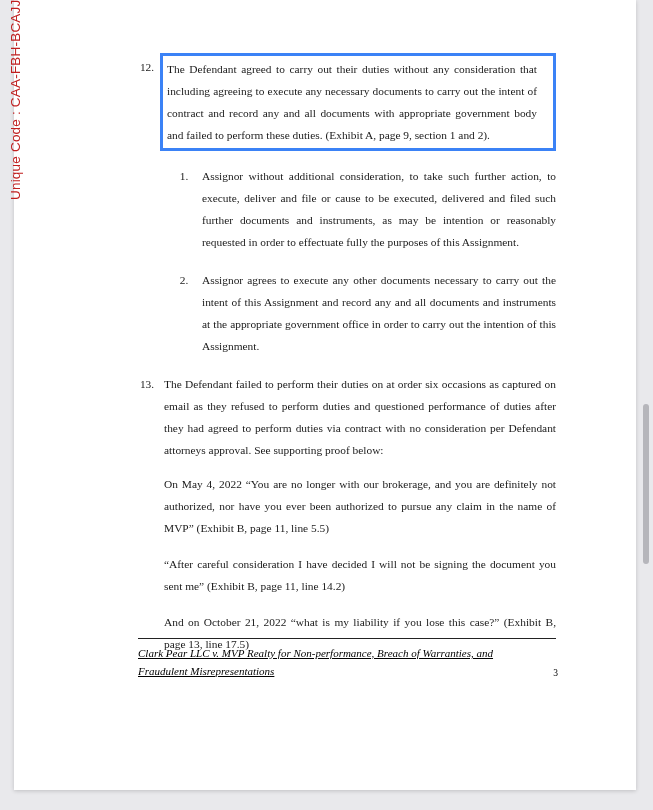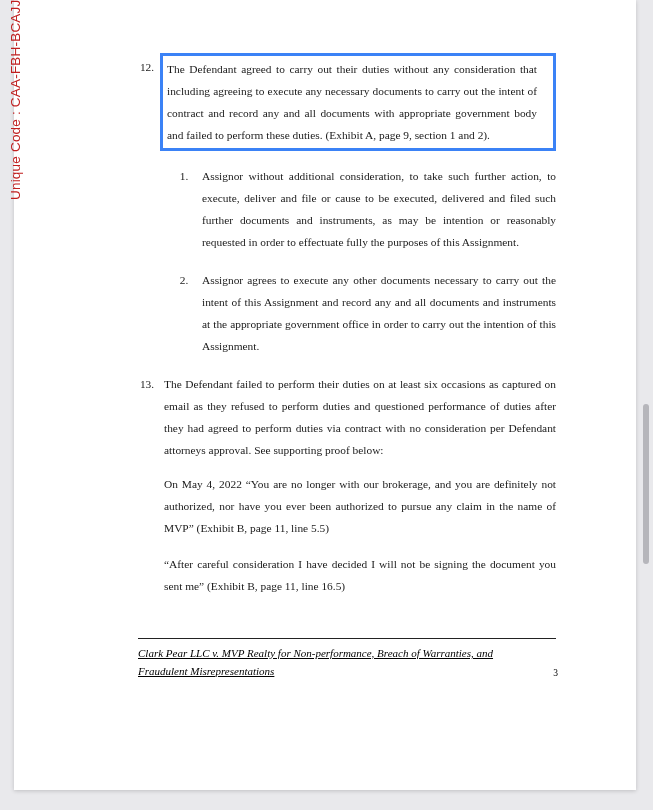--- a/index.html
+++ b/index.html
@@ -160,25 +160,26 @@
         <div class="txt">Assignor without additional consideration, to take such further action, to execute, deliver and file or cause to be executed, delivered and filed such further documents and instruments, as may be intention or reasonably requested in order to effectuate fully the purposes of this Assignment.</div>
       </div>
       <div class="item">
         <div class="num">2.</div>
         <div class="txt">Assignor agrees to execute any other documents necessary to carry out the intent of this Assignment and record any and all documents and instruments at the appropriate government office in order to carry out the intention of this Assignment.</div>
       </div>
     </div>
 
     <div class="item item13">
       <div class="num">13.</div>
-      <div class="txt">The Defendant failed to perform their duties on at least six occasions as captured on email as they refused to perform duties and questioned performance of duties after they had agreed to perform duties via contract with no consideration per Defendant attorneys approval.  See supporting proof below:</div>
+      <div class="txt">The Defendant failed to perform their duties on at order six occasions as captured on email as they refused to perform duties and questioned performance of duties after they had agreed to perform duties via contract with no consideration per Defendant attorneys approval.  See supporting proof below:</div>
     </div>
 
     <div class="para">On May 4, 2022 “You are no longer with our brokerage, and you are definitely not authorized, nor have you ever been authorized to pursue any claim in the name of MVP” (Exhibit B, page 11, line  5.5)</div>
-    <div class="para">“After careful consideration I have decided I will not be signing the document you sent me” (Exhibit B, page 11, line 16.5)</div>
+    <div class="para">“After careful consideration I have decided I will not be signing the document you sent me” (Exhibit B, page 11, line 14.2)</div>
+    <div class="para">And on October 21, 2022 “what is my liability if you lose this case?” (Exhibit B, page 13, line 17.5)</div>
 
   </div>
 
   <div class="footer">
     <div class="rule"></div>
     <span class="cite">Clark Pear LLC v. MVP Realty for Non-performance, Breach of Warranties, and Fraudulent Misrepresentations</span>
     <span class="pageno">3</span>
   </div>
 
 </div>

